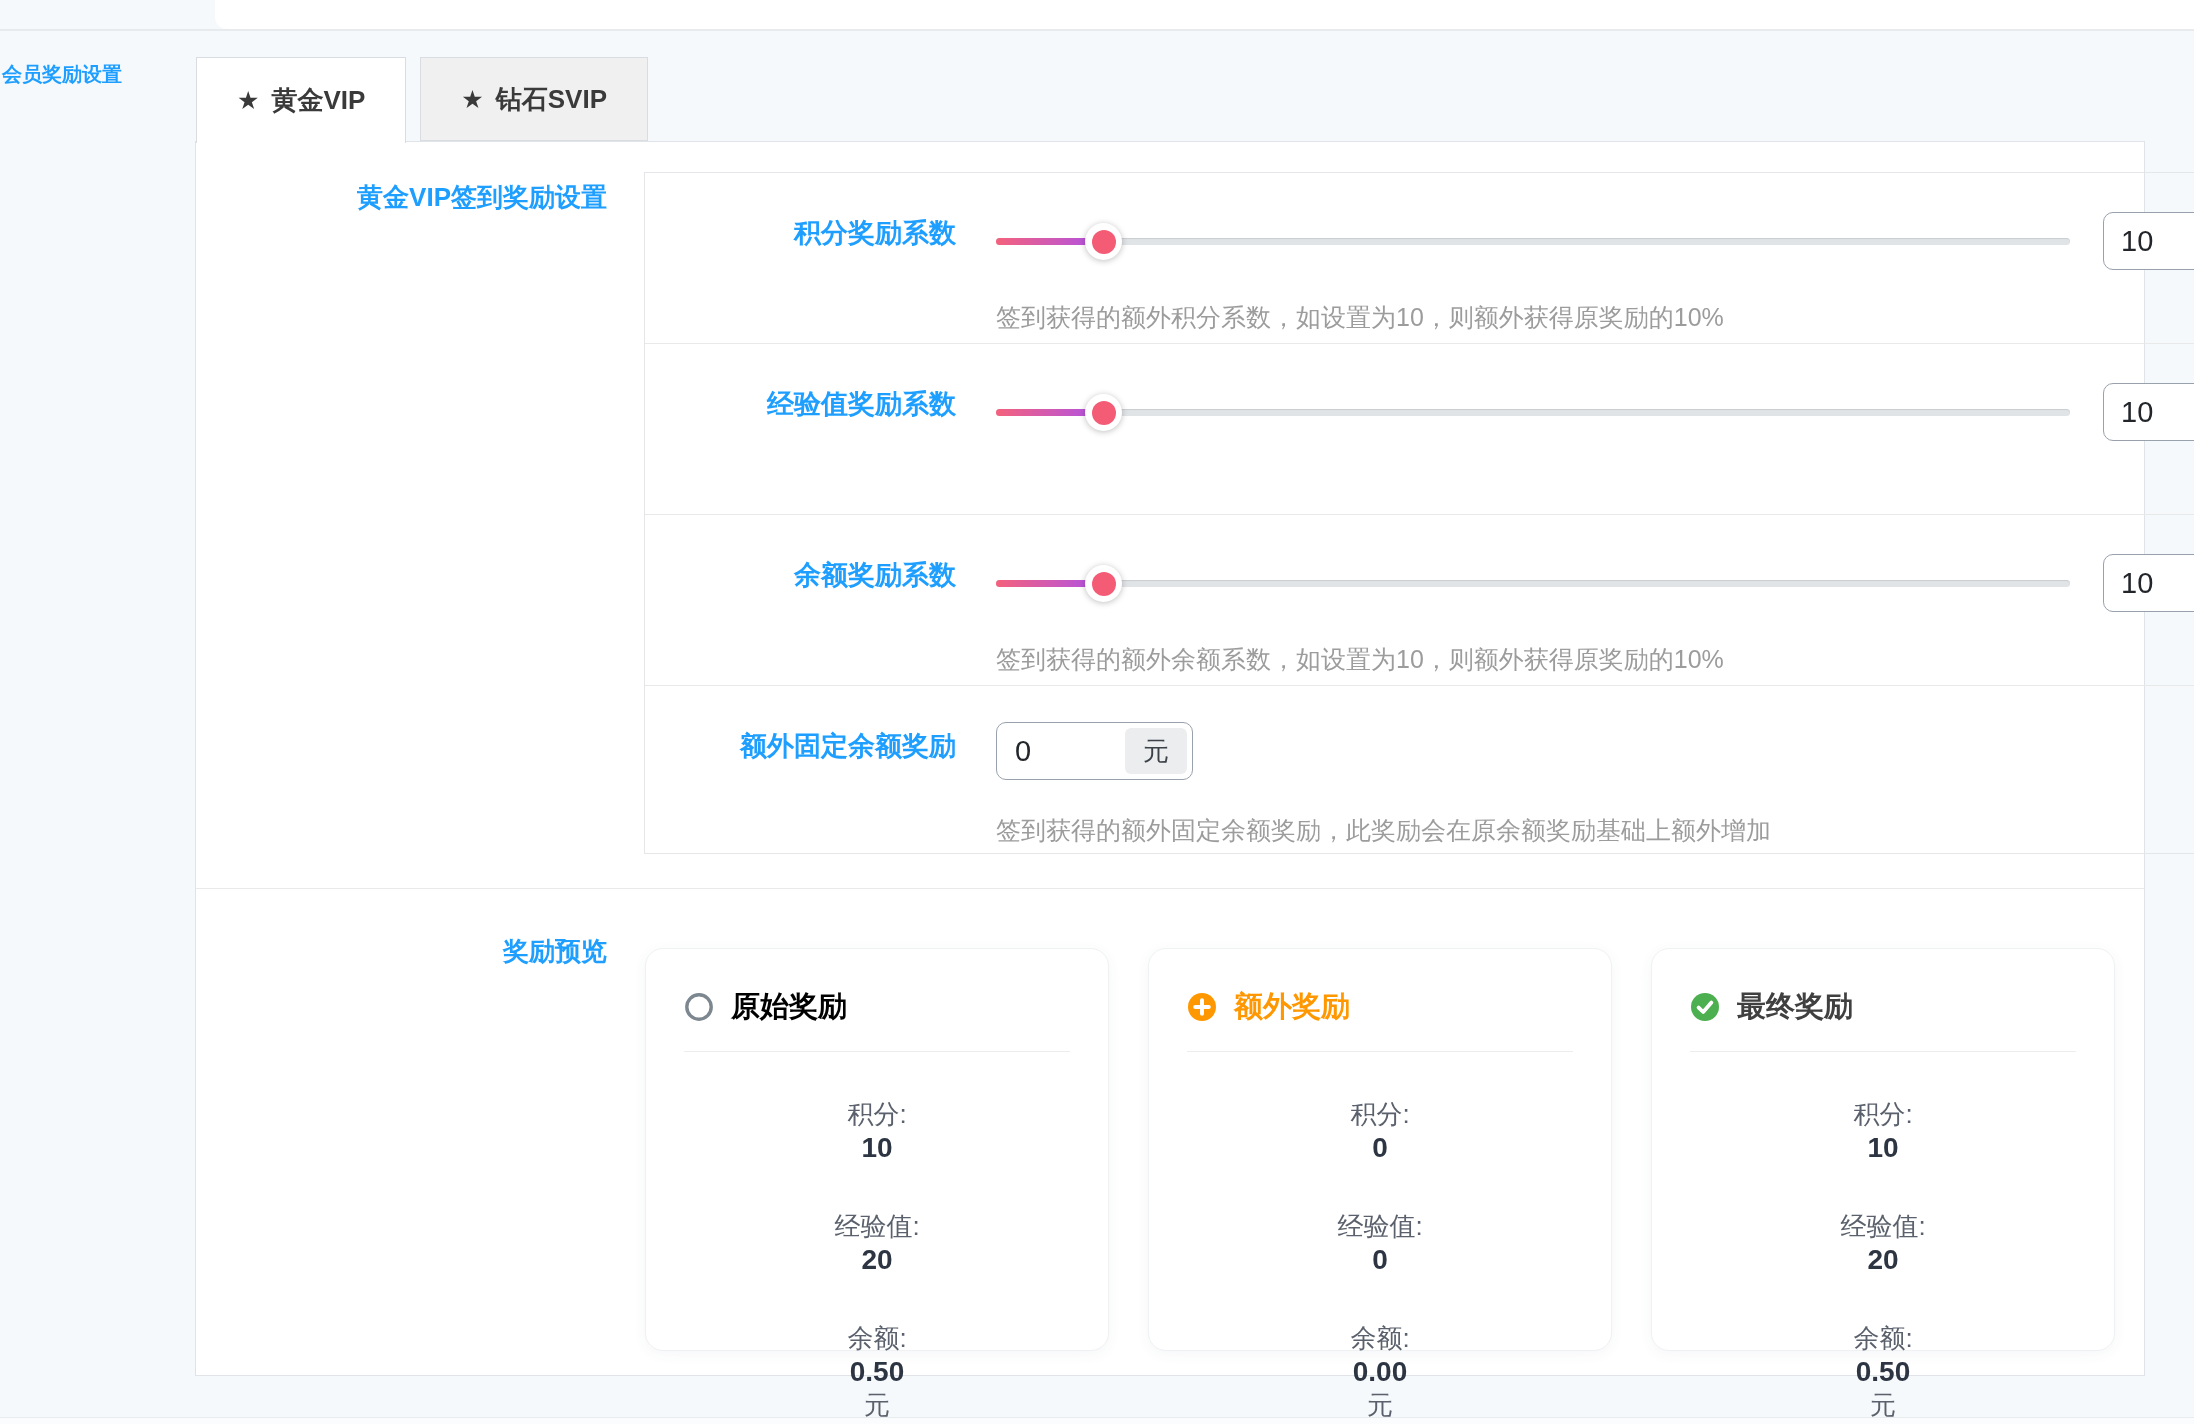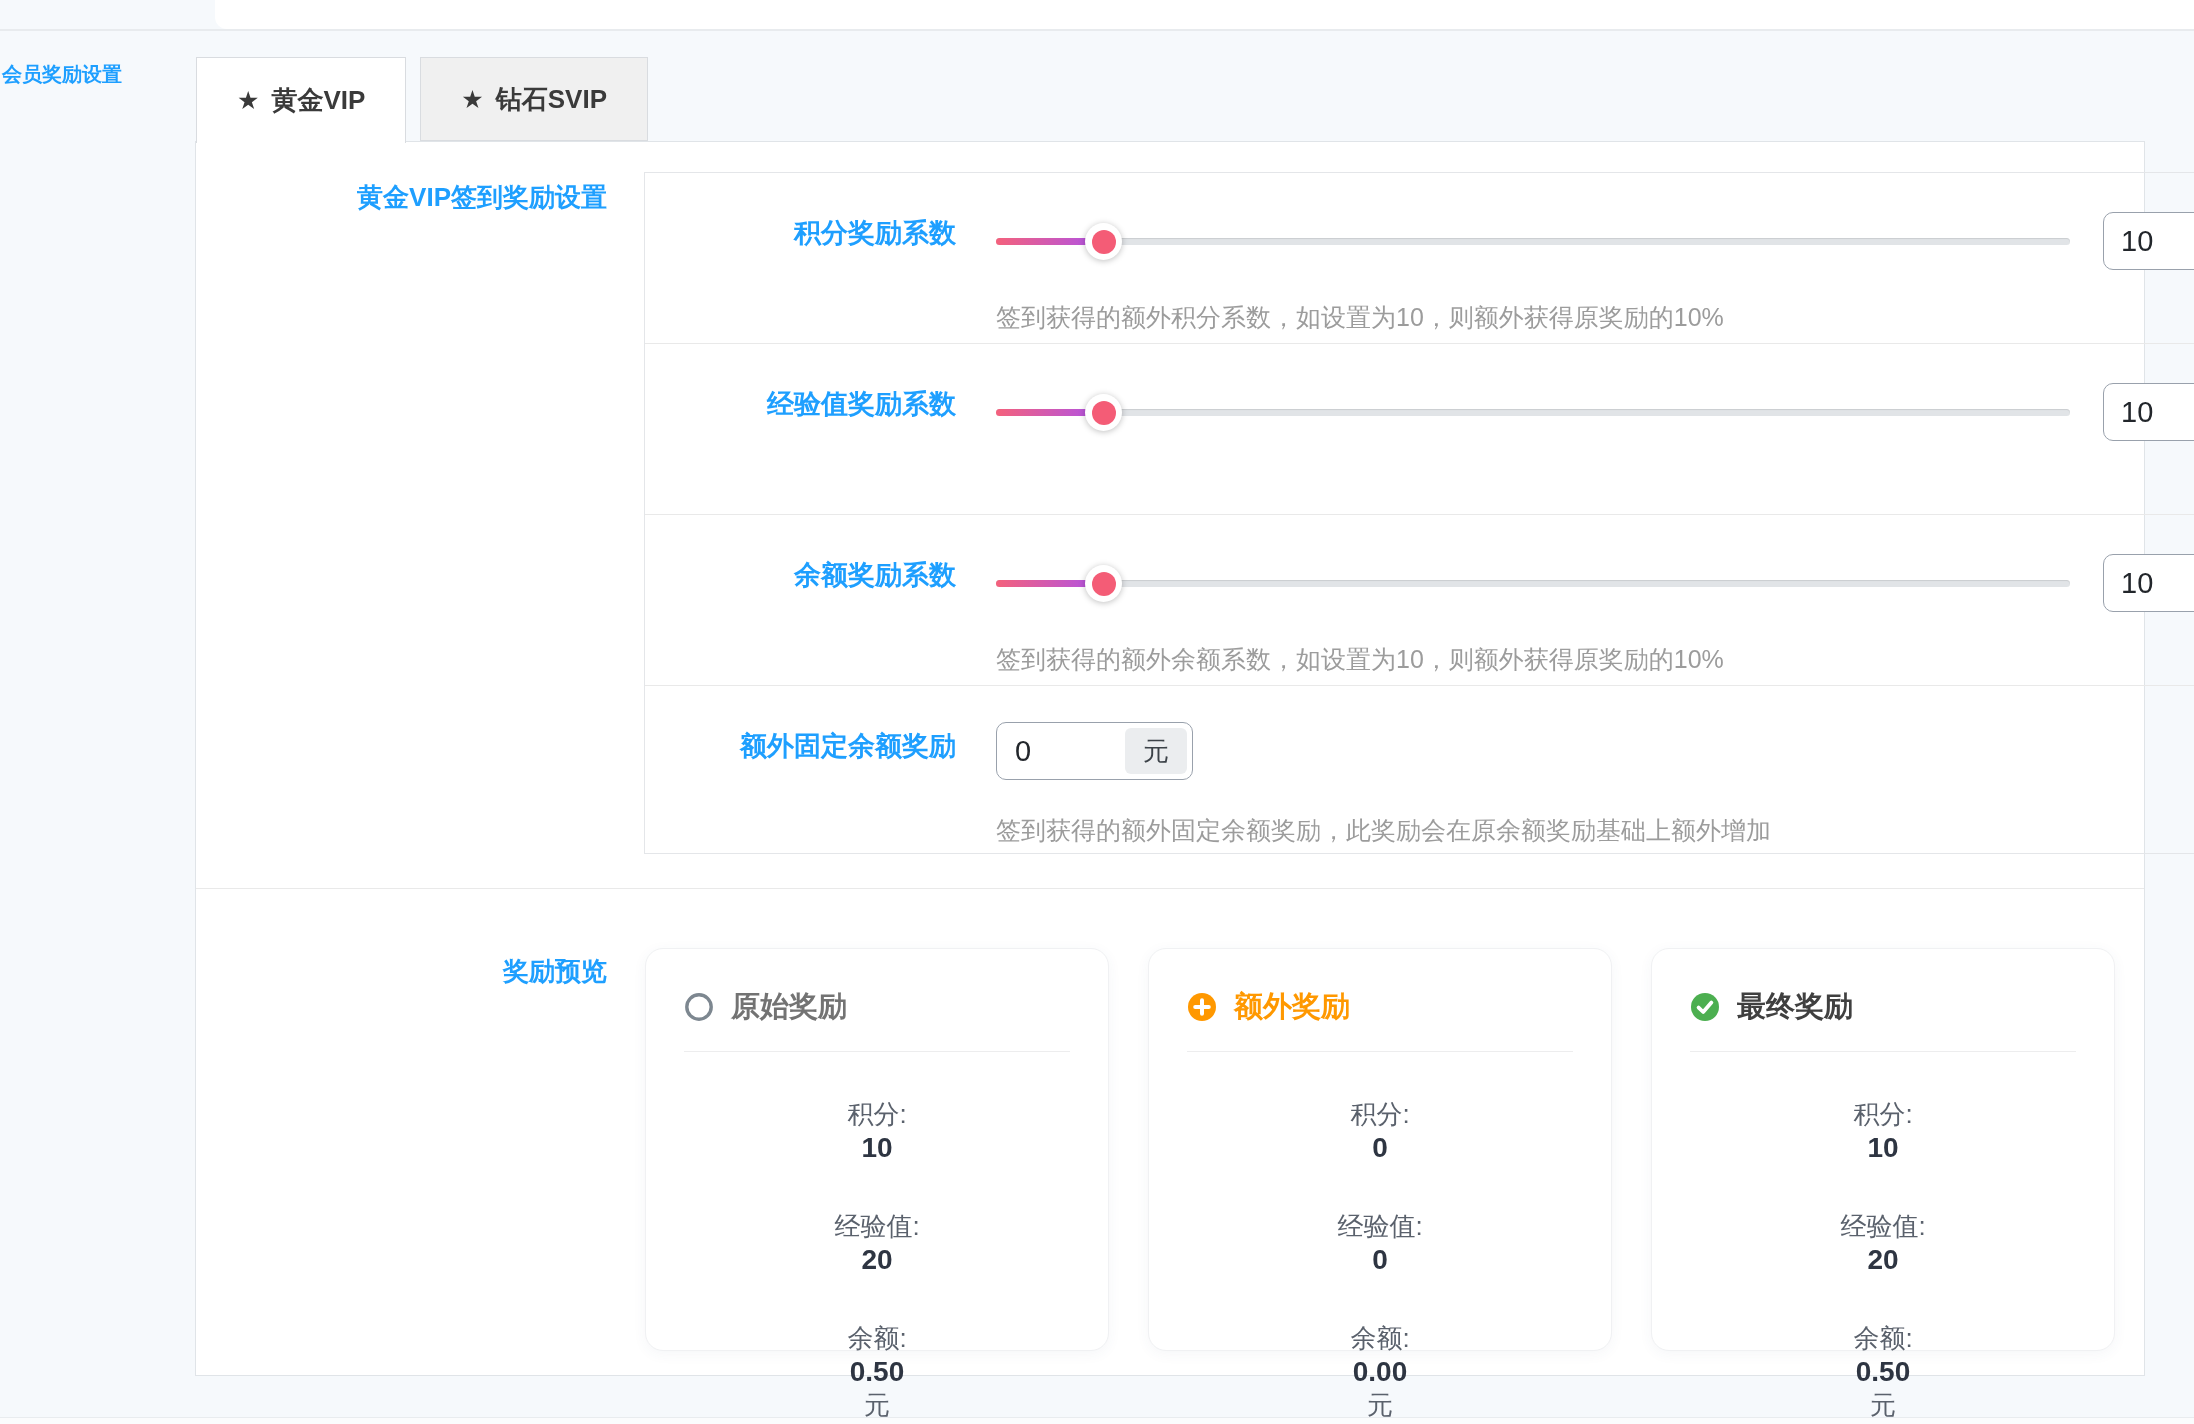--- a/index.html
+++ b/index.html
@@ -66,21 +66,21 @@
   .unit-input { position:absolute; left:351px; top:36px; width:197px; height:58px;
                 border:1px solid #99a1ac; border-radius:10px; background:#fff; }
   .unit-input input { position:absolute; inset:0; width:100%; height:100%; border:none; background:transparent;
                       font-size:29px; color:#22262b; padding-left:18px; outline:none; font-family:inherit; }
   .unit-input .suffix { position:absolute; top:5px; right:5px; bottom:5px; width:62px;
                         background:#ebedef; border-radius:6px; display:flex; align-items:center;
                         justify-content:center; font-size:26px; color:#3c4248; }
 
   
   .preview-section { position:relative; height:487px; }
-  .preview-label { position:absolute; left:0; top:65px; width:411px; text-align:right;
+  .preview-label { position:absolute; left:0; top:45px; width:411px; text-align:right;
                    font-size:26px; font-weight:700; color:#1E9FFF; }
   .cards { position:absolute; left:449px; top:59px; width:1470px; display:flex; gap:39px; }
   .card { flex:1; height:403px; background:#fff; border:1px solid #f0f1f3; border-radius:18px;
           box-shadow:0 3px 14px rgba(60,80,120,0.05); padding:0 38px; }
   .card-title { margin-top:38px; display:flex; align-items:center; gap:17px;
                 font-size:29px; font-weight:700; color:#49525c; }
   .card-title .icn { width:30px; height:30px; flex:none; display:block; }
   .card-divider { margin-top:24px; height:1px; background:#ededee; }
   .crow { display:flex; align-items:center; justify-content:space-between; margin-top:45px;
           font-size:26px; color:#5a616c;flex-direction:column; }
@@ -174,21 +174,21 @@
 
     </div>
   </div>
 
   <div class="preview-section">
     <div class="preview-label">奖励预览</div>
 
     <div class="cards">
 
       <div class="card">
-        <div class="card-title" style="color: #737373;">
+        <div class="card-title" style="color: #000000;">
           <svg class="icn" viewBox="0 0 30 30" style="color:#7d8790">
             <circle cx="15" cy="15" r="12.2" fill="none" stroke="currentColor" stroke-width="3.4"></circle>
           </svg>
           <span>原始奖励</span>
         </div>
         <div class="card-divider"></div>
         <div class="crow">
           <span>积分:</span>
           <span class="cval">10</span>
         </div>

